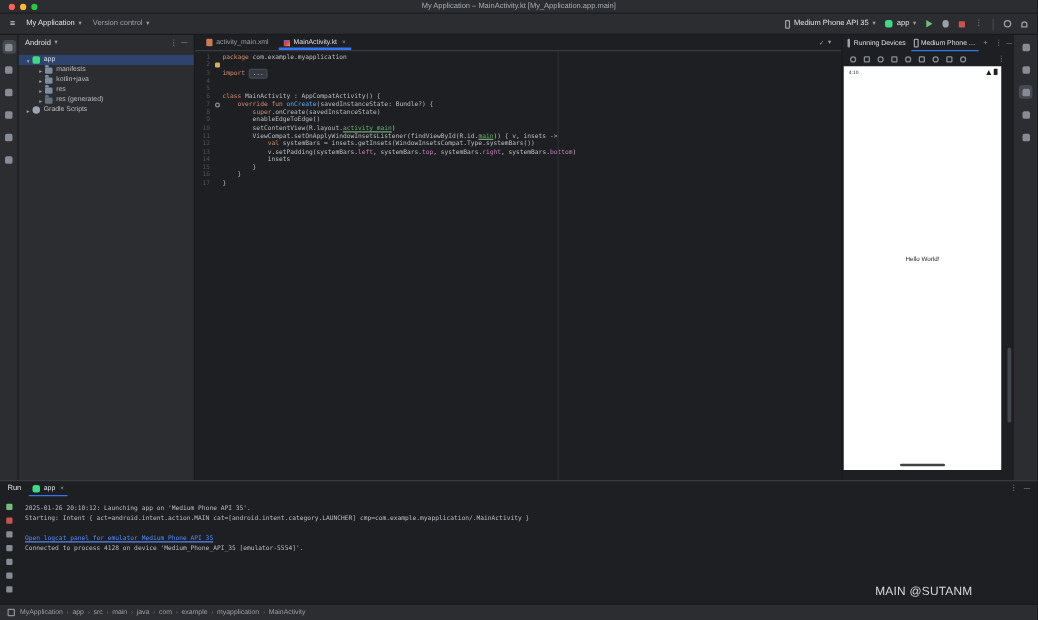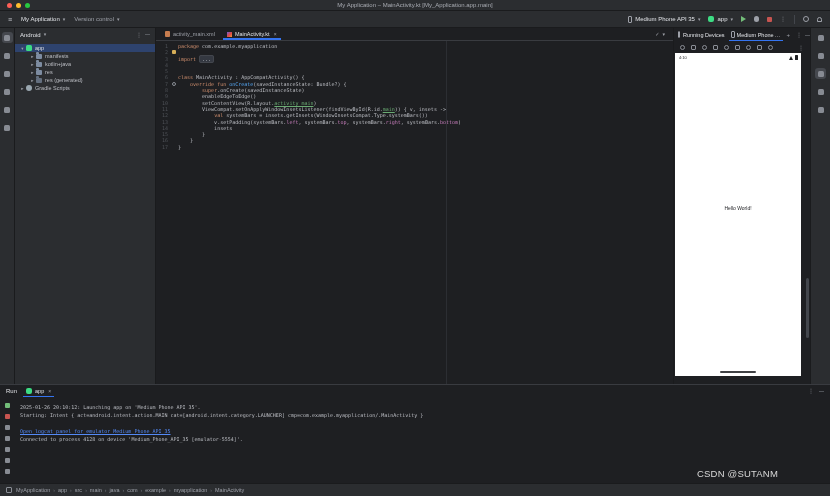--- a/index.html
+++ b/index.html
@@ -483,14 +483,14 @@
         <span class="crumb">com</span>
         <span class="crumb-sep">›</span>
         <span class="crumb">example</span>
         <span class="crumb-sep">›</span>
         <span class="crumb">myapplication</span>
         <span class="crumb-sep">›</span>
         <span class="crumb">MainActivity</span>
       </div>
   </div>
 
-  <div class="watermark">CSDN @SUTANM</div>
+  <div class="watermark">MAIN @SUTANM</div>
 </div>
 
 </body></html>

